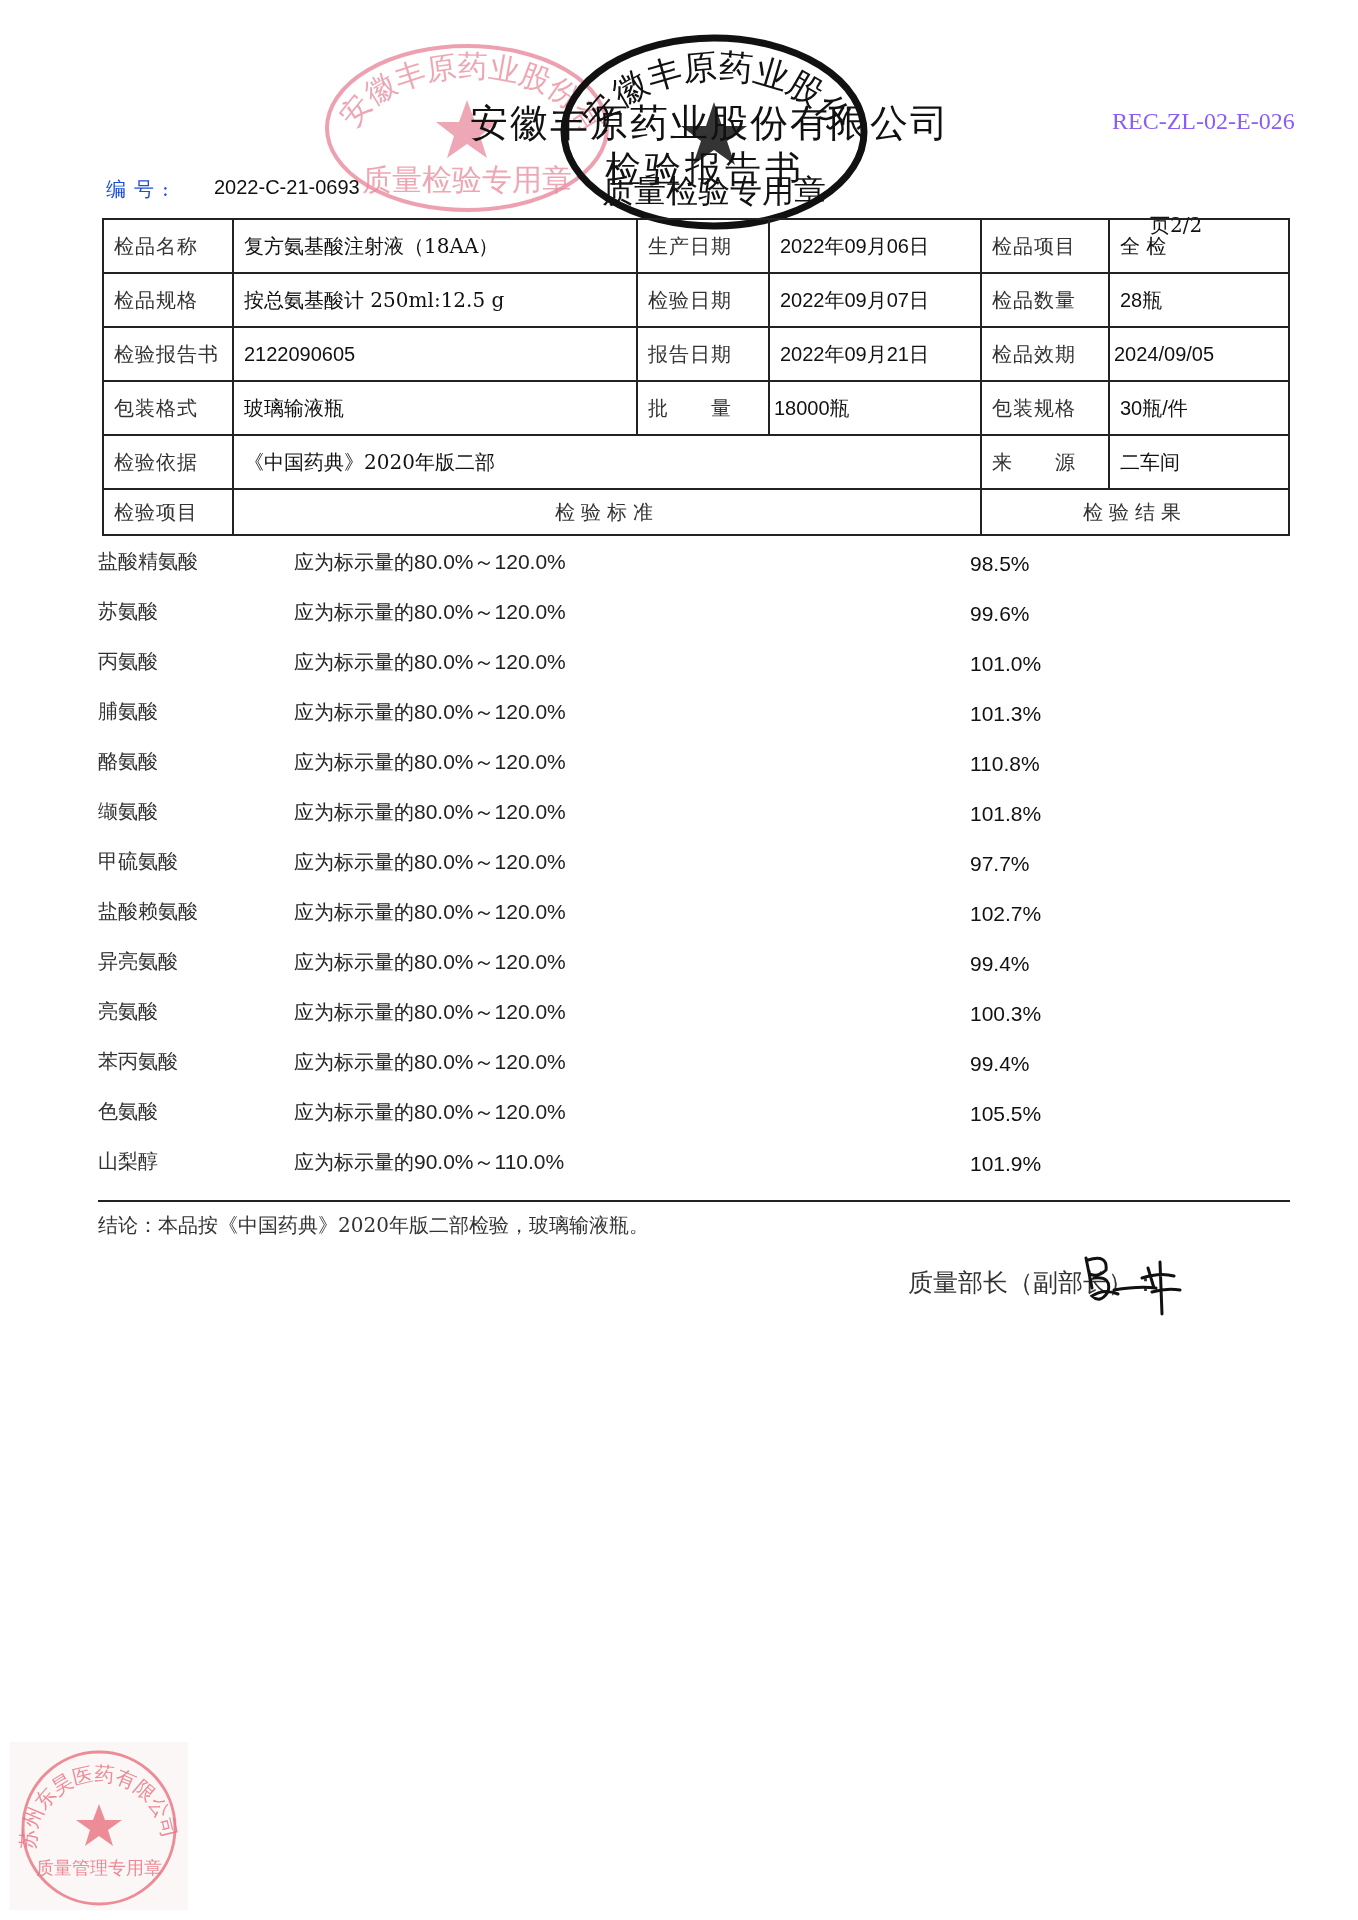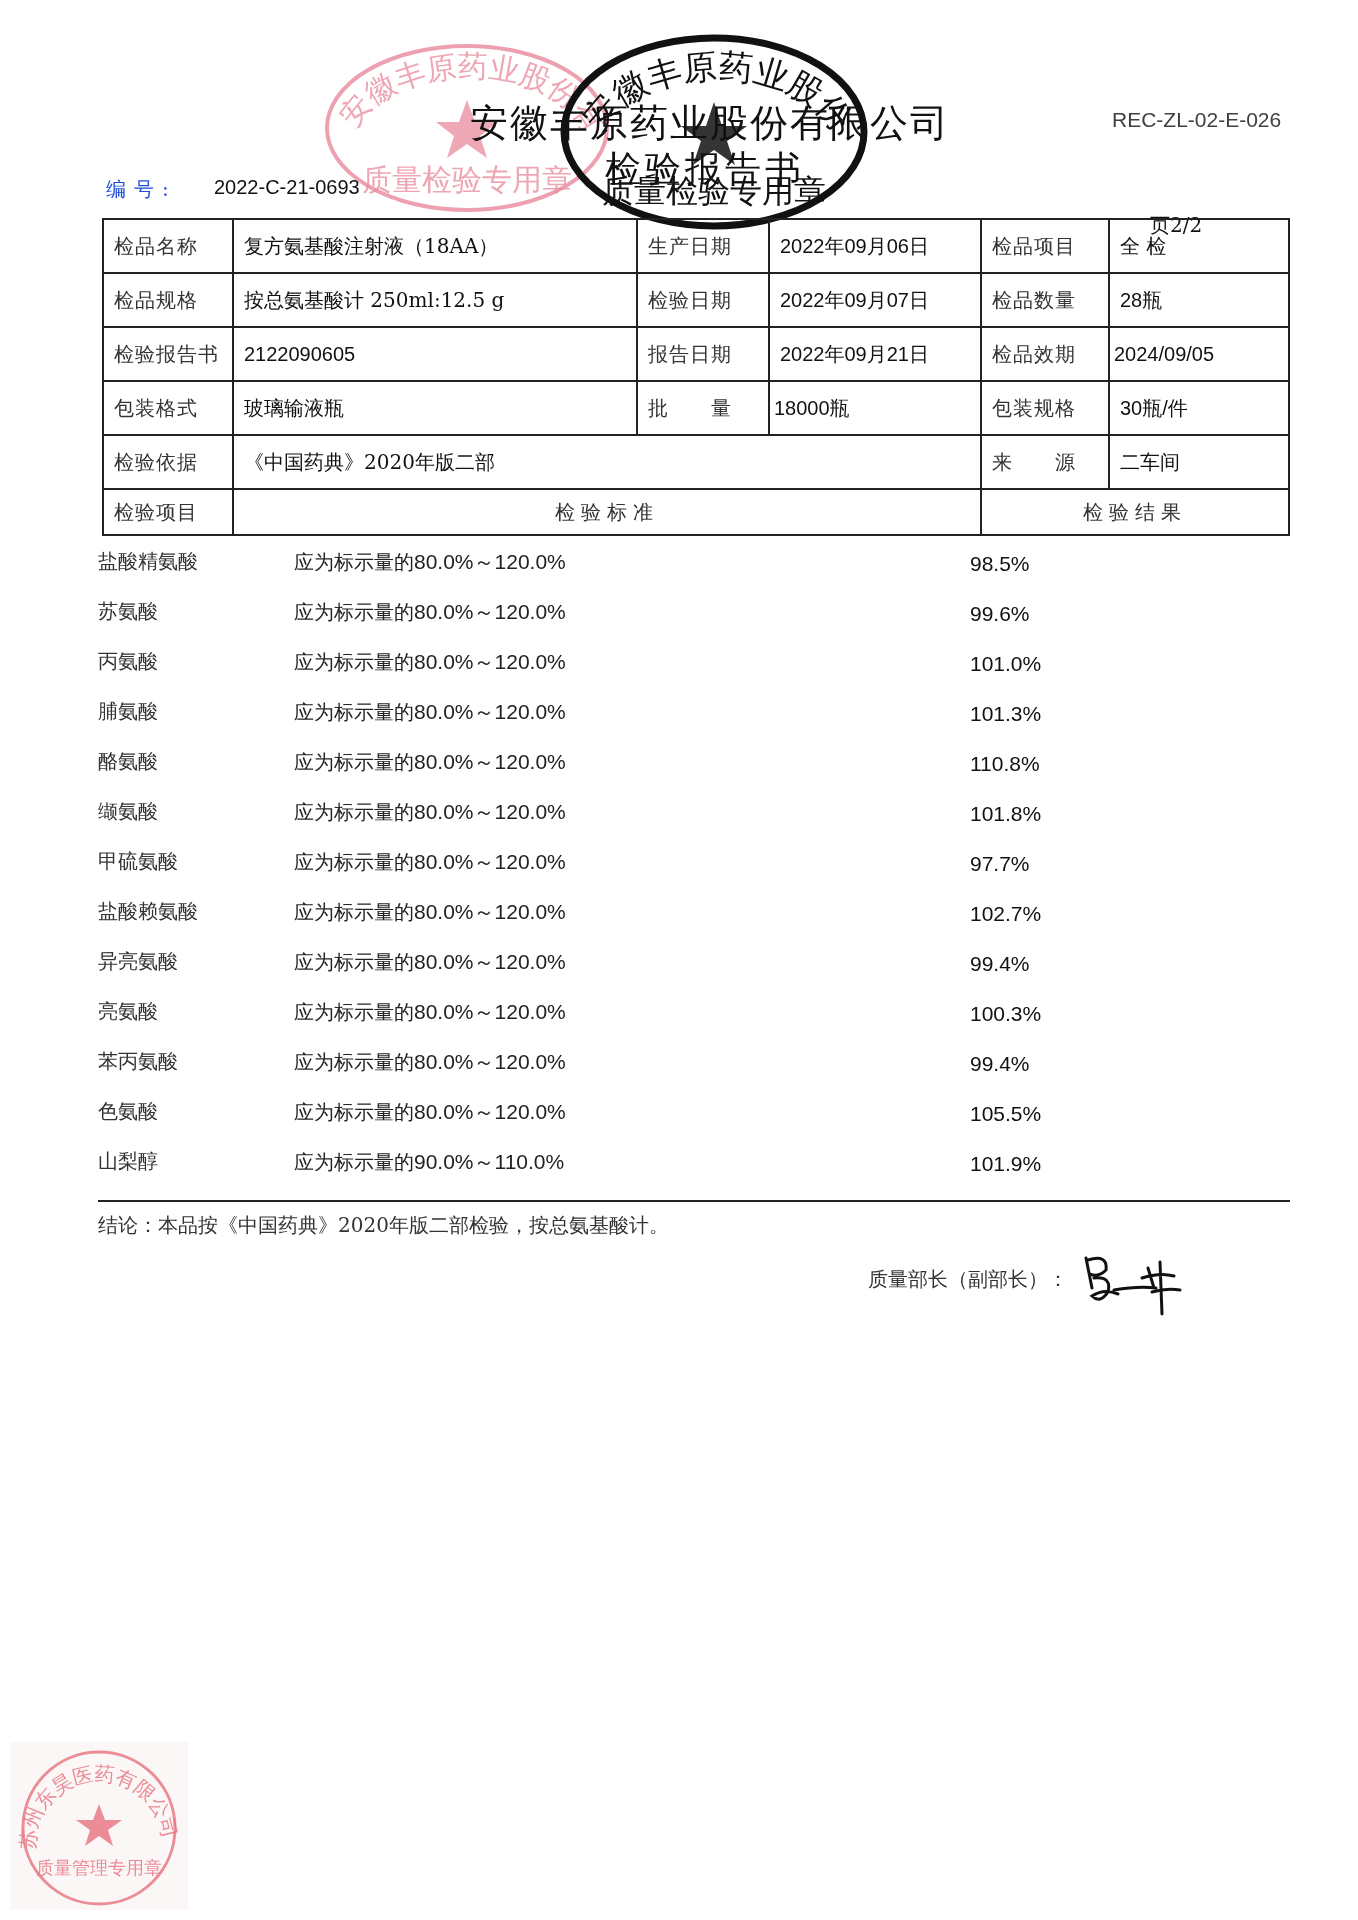--- a/index.html
+++ b/index.html
@@ -6,21 +6,21 @@
     body {
       width: 1358px; height: 1920px; background: #ffffff; position: relative; overflow: hidden;
       font-family: "DejaVu Serif", "Liberation Serif", serif; color: #1a1a1a;
     }
     .page { position: absolute; left: 0; top: 0; width: 1358px; height: 1920px; }
     .sans { font-family: "Liberation Sans", "DejaVu Sans", sans-serif; }
     .abs { position: absolute; }
 
     .company-title { left: 470px; top: 98px; font-size: 38px; letter-spacing: 2px; color: #111; white-space: nowrap; }
     .report-title { left: 605px; top: 145px; font-size: 36px; letter-spacing: 4px; color: #111; white-space: nowrap; }
-    .doc-code { left: 1112px; top: 108px; font-size: 21px; color: #404040; }
+    .doc-code { left: 1112px; top: 108px; font-size: 24px; color: #8b5cf6; font-family: Liberation Serif, serif; }
     .serial-label { left: 106px; top: 176px; font-size: 20px; color: #1d4ed8; letter-spacing: 8px; }
     .serial-value { left: 214px; top: 176px; font-size: 20px; color: #111; }
     .page-num { left: 1150px; top: 178px; font-size: 20px; color: #111; margin-top: 34px; }
 
     table.info {
       position: absolute; left: 102px; top: 218px; width: 1186px;
       border-collapse: collapse; table-layout: fixed;
     }
     table.info td {
       border: 2px solid #222; height: 52px; padding: 0 10px; font-size: 20px;
@@ -33,21 +33,21 @@
 
     .results { position: absolute; left: 98px; top: 540px; width: 1190px; }
     .row { position: relative; height: 50px; }
     .row .item { position: absolute; left: 0; top: 8px; font-size: 20px; color: #333; white-space: nowrap; }
     .row .std { position: absolute; left: 196px; top: 8px; font-size: 20px; color: #222; white-space: nowrap; }
     .row .std .num { font-family: "Liberation Sans", "DejaVu Sans", sans-serif; font-size: 21px; }
     .row .res { position: absolute; left: 872px; top: 12px; font-size: 21px; color: #111; font-family: "Liberation Sans", "DejaVu Sans", sans-serif; }
 
     .divider { position: absolute; left: 98px; top: 1200px; width: 1192px; height: 2px; background: #222; }
     .conclusion { left: 98px; top: 1212px; font-size: 20px; color: #333; white-space: nowrap; }
-    .signer { left: 868px; top: 1266px; font-size: 20px; color: #333; white-space: nowrap; }
+    .signer { left: 908px; top: 1266px; font-size: 25px; color: #333; white-space: nowrap; }
     .signature { left: 1078px; top: 1248px; width: 120px; height: 70px; }
 
     .stamp { position: absolute; }
     .stamp svg { display: block; }
   </style>
 </head>
 <body>
 
 <div class="page">
 
@@ -206,21 +206,21 @@
       </div>
     <div class="row">
         <span class="item">山梨醇</span>
         <span class="std"><span>应为标示量的</span><span class="num">90.0%～110.0%</span></span>
         <span class="res">101.9%</span>
       </div>
   </div>
 
   <div class="divider"></div>
 
-  <div class="abs conclusion">结论：本品按《中国药典》2020年版二部检验，按总氨基酸计。</div>
+  <div class="abs conclusion">结论：本品按《中国药典》2020年版二部检验，玻璃输液瓶。</div>
   <div class="abs signer">质量部长（副部长）：</div>
   <div class="abs signature">
     <svg width="120" height="70" viewBox="0 0 120 70">
       <path d="M8 10 L14 40 M10 12 Q30 6 28 22 Q20 30 12 26 M16 30 Q34 28 30 44 Q22 56 14 48 Q26 40 40 46" fill="none" stroke="#111" stroke-width="3" stroke-linecap="round"></path>
       <path d="M36 42 Q60 38 78 40 M70 20 L76 40 M64 30 Q82 24 96 28 M82 14 L84 66 M74 44 Q88 40 102 42" fill="none" stroke="#111" stroke-width="3" stroke-linecap="round"></path>
     </svg>
   </div>
 
   <div class="stamp" style="left:10px; top:1742px; background:#fbf7f7; padding:4px;">
     <svg width="170" height="160" viewBox="0 0 170 160">

